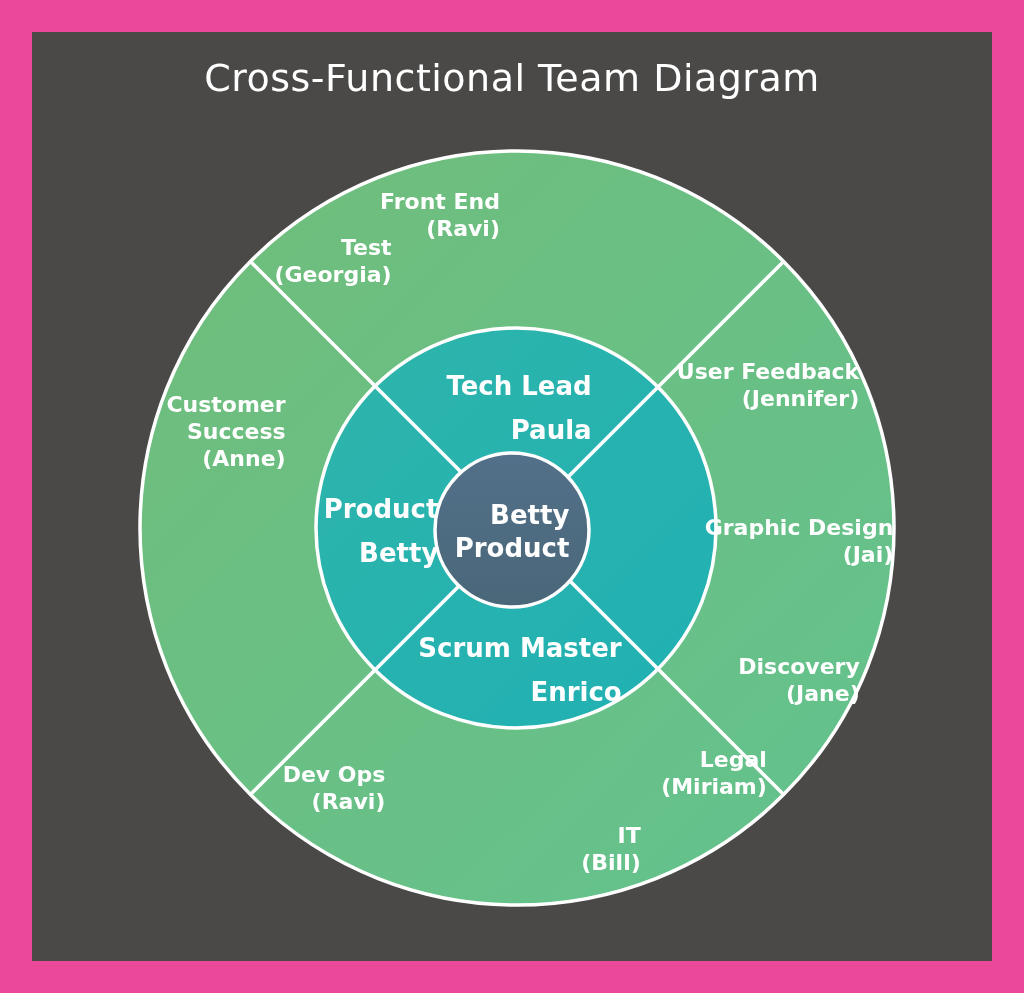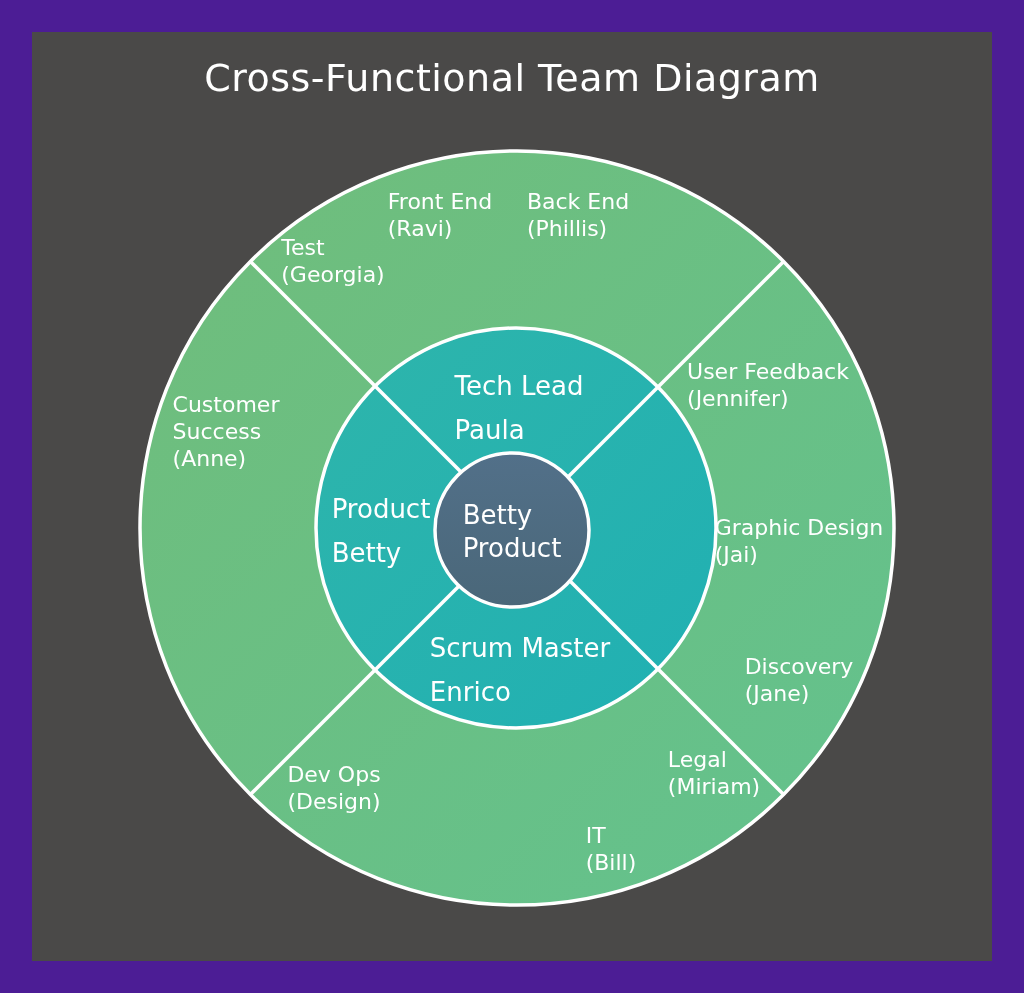--- a/index.html
+++ b/index.html
@@ -8,21 +8,21 @@
     width: 1024px;
     height: 993px;
     overflow: hidden;
     background: #000000;
     font-family: "DejaVu Sans", "Liberation Sans", sans-serif;
   }
   .frame {
     position: relative;
     width: 1024px;
     height: 993px;
-    background: #4c1d95;
+    background: #ec4899;
   }
   .panel {
     position: absolute;
     left: 32px;
     top: 32px;
     width: 960px;
     height: 929px;
     background: #4a4948;
   }
   .title {
@@ -46,22 +46,23 @@
   }
   .diagram svg {
     position: absolute;
     left: 0;
     top: 0;
   }
   .label {
     position: absolute;
     transform: translate(-50%, -50%);
     color: #ffffff;
-    text-align: left;
+    text-align: right;
     white-space: pre-line;
+    font-weight: bold;
   }
   .label.outer {
     font-size: 22px;
     line-height: 27px;
   }
   .label.inner {
     font-size: 26px;
     line-height: 44px;
   }
   .label.center {
@@ -97,34 +98,32 @@
       <circle cx="516" cy="528" r="200" fill="url(#gTeal)" stroke="#ffffff" stroke-width="3.5"></circle>
       <line x1="250.4" y1="261.4" x2="783.6" y2="794.6" stroke="#ffffff" stroke-width="3.5"></line>
       <line x1="250.4" y1="794.6" x2="783.6" y2="261.4" stroke="#ffffff" stroke-width="3.5"></line>
       <circle cx="512" cy="530" r="77" fill="url(#gSlate)" stroke="#ffffff" stroke-width="3.5"></circle>
     </svg>
 
     <div class="label outer" style="left:333px; top:261px;">Test
 (Georgia)</div>
     <div class="label outer" style="left:440px; top:215px;">Front End
 (Ravi)</div>
-    <div class="label outer" style="left:578px; top:215px;">Back End
-(Phillis)</div>
     <div class="label outer" style="left:768px; top:385px;">User Feedback
 (Jennifer)</div>
     <div class="label outer" style="left:799px; top:680px;">Discovery
 (Jane)</div>
     <div class="label outer" style="left:799px; top:541px;">Graphic Design
 (Jai)</div>
     <div class="label outer" style="left:714px; top:773px;">Legal
 (Miriam)</div>
     <div class="label outer" style="left:611px; top:849px;">IT
 (Bill)</div>
     <div class="label outer" style="left:334px; top:788px;">Dev Ops
-(Design)</div>
+(Ravi)</div>
     <div class="label outer" style="left:226px; top:431px;">Customer
 Success
 (Anne)</div>
 
     <div class="label inner" style="left:519px; top:408px;">Tech Lead
 Paula</div>
     <div class="label inner" style="left:381px; top:531px;">Product
 Betty</div>
     <div class="label inner" style="left:520px; top:670px;">Scrum Master
 Enrico</div>

